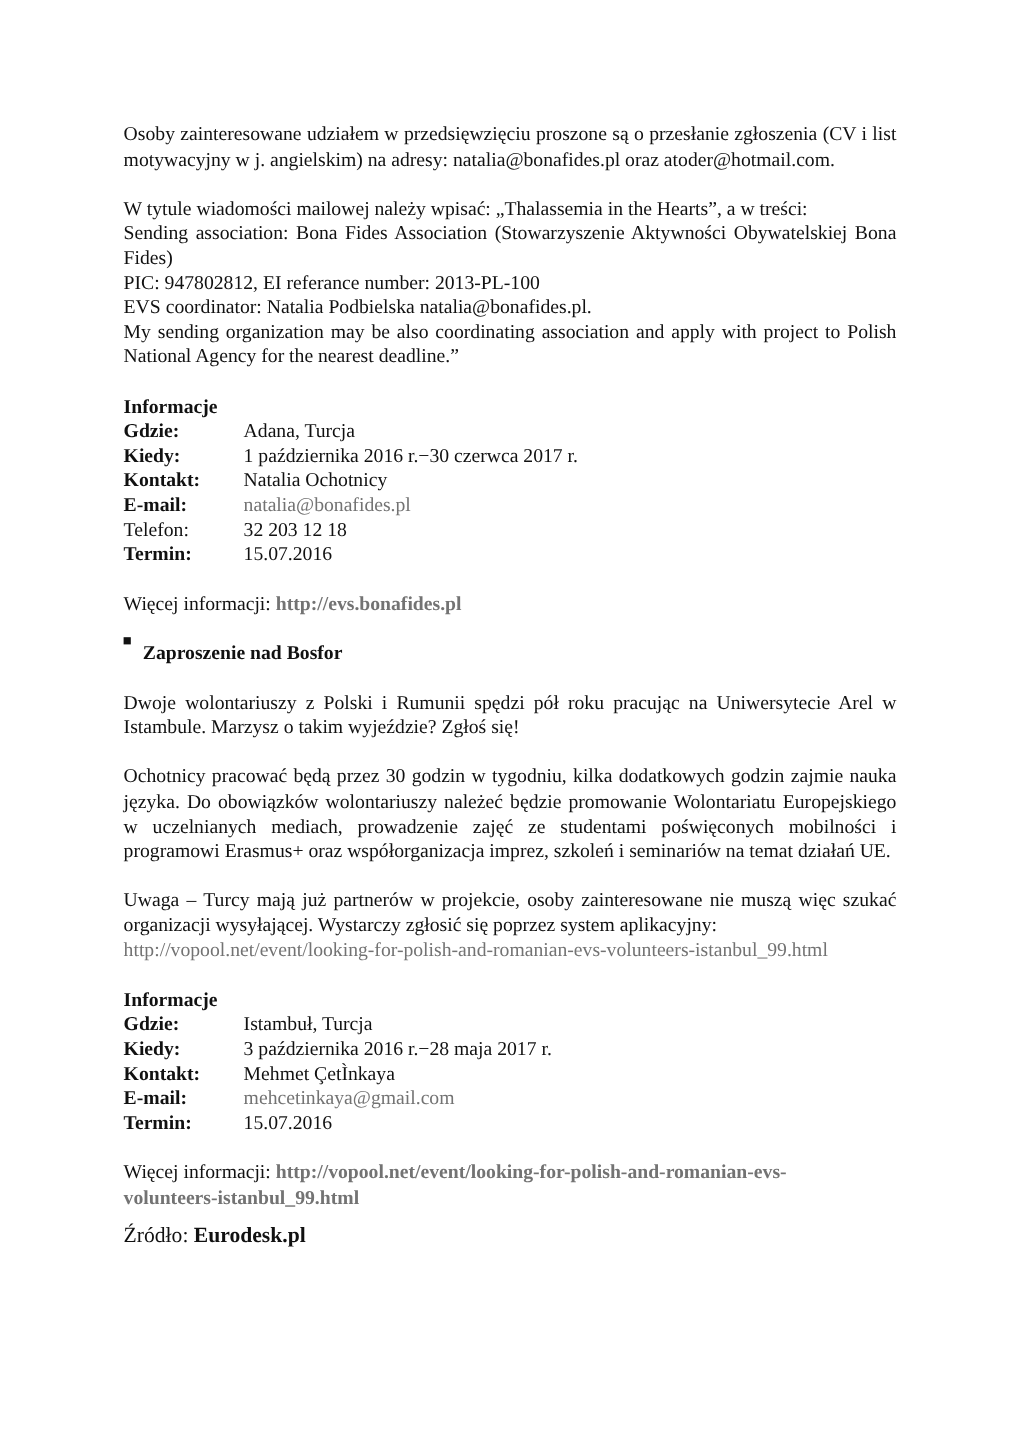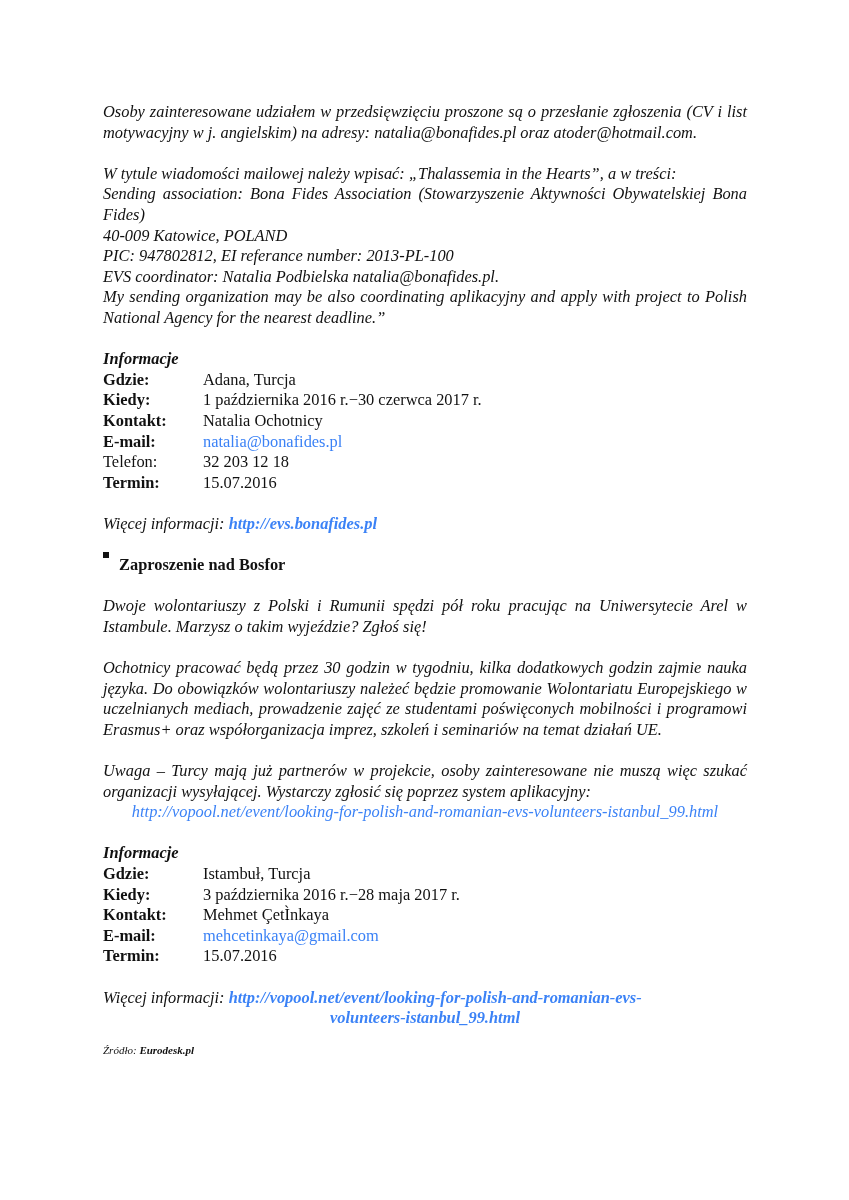--- a/index.html
+++ b/index.html
@@ -4,50 +4,49 @@
   <style>
     html, body { margin: 0; padding: 0; background: #ffffff; }
     body {
       width: 849px; height: 1200px; position: relative; overflow: hidden;
       font-family: "Liberation Serif", serif; color: #111111;
     }
     .page {
       position: absolute; left: 103px; top: 102px; width: 644px;
       font-size: 16.4px; line-height: 20.6px;
     }
-    p { margin: 0; font-style: italic; }
+    p { margin: 0; }
     .justify { text-align: justify; text-align-last: left; }
     .gap { height: 20.6px; }
     .bold { font-weight: bold; }
     .info-row { display: flex; }
     .info-label { width: 100px; flex: 0 0 100px; }
     .info-label.bold { font-weight: bold; }
     .bullet-head { display: flex; align-items: flex-start; font-weight: bold; }
     .bullet-mark {
       display: inline-block; width: 6px; height: 6px; background: #111;
       margin-right: 10px; position: relative; top: -3px;
     }
-    .source { font-size: 11px; line-height: 18px; }
+    .source { font-size: 18px; line-height: 18px; }
     .source .bold { font-weight: bold; }
-    a, .link { color: #3b82f6; text-decoration: none; text-align: center; }
+    a, .link { color: #737373; text-decoration: none; }
   </style>
 </head>
 <body>
 
 <div class="page">
 
   <p class="justify">Osoby zainteresowane udziałem w przedsięwzięciu proszone są o przesłanie zgłoszenia (CV i list motywacyjny w j. angielskim) na adresy: natalia@bonafides.pl oraz atoder@hotmail.com.</p>
   <div class="gap"></div>
 
   <p>W tytule wiadomości mailowej należy wpisać: „Thalassemia in the Hearts”, a w treści:</p>
   <p class="justify">Sending association: Bona Fides Association (Stowarzyszenie Aktywności Obywatelskiej Bona Fides)</p>
-  <p>40-009 Katowice, POLAND</p>
   <p>PIC: 947802812, EI referance number: 2013-PL-100</p>
   <p>EVS coordinator: Natalia Podbielska natalia@bonafides.pl.</p>
-  <p class="justify">My sending organization may be also coordinating aplikacyjny and apply with project to Polish National Agency for the nearest deadline.”</p>
+  <p class="justify">My sending organization may be also coordinating association and apply with project to Polish National Agency for the nearest deadline.”</p>
   <div class="gap"></div>
 
   <div>
     <p class="bold">Informacje</p>
     <div class="info-row">
       <span class="info-label bold">Gdzie:</span>
       <span>Adana, Turcja</span>
     </div>
     <div class="info-row">
       <span class="info-label bold">Kiedy:</span>

